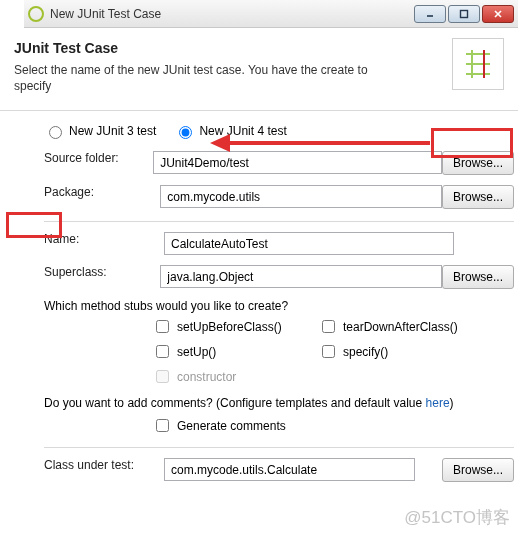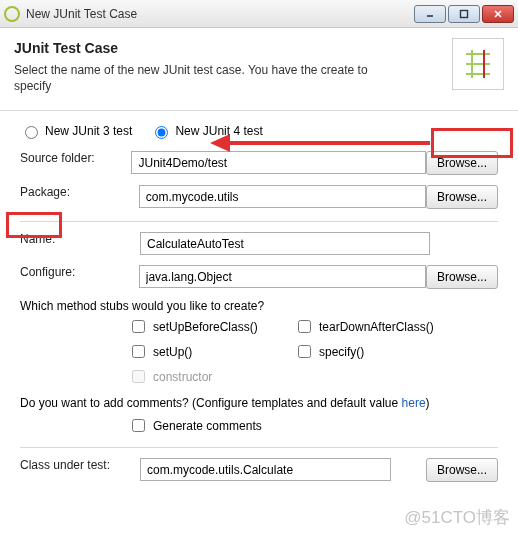--- a/index.html
+++ b/index.html
@@ -1,30 +1,30 @@
 <!DOCTYPE html>
 <html><head>
 <meta charset="utf-8">
 <style>
 * { box-sizing: border-box; font-family: "Segoe UI", Tahoma, sans-serif; font-size: 12px; }
 body { margin: 0; background: #fff; width: 518px; height: 535px; overflow: hidden; position: relative; }
-.titlebar { height: 28px; background: linear-gradient(#f8f8f8,#e4e4e4); border-bottom: 1px solid #c9c9c9; display: flex; align-items: center; padding: 0 4px; }
+.titlebar { height: 28px; background: linear-gradient(#f8f8f8,#e4e4e4); border-bottom: 1px solid #c9c9c9; display: flex; align-items: center; padding: 0 4px; margin-left: 24px; }
 .tb-icon { width: 16px; height: 16px; border-radius: 50%; border: 2px solid #a0c030; margin-right: 6px; display:inline-block; }
 .tb-title { flex: 1; color: #333; }
 .tb-btns { display:flex; gap:0; }
 .tb-btn { width: 32px; height: 18px; border: 1px solid #6b7b8a; border-radius: 3px; display:flex; align-items:center; justify-content:center; background: linear-gradient(#eaf1f8,#c7d7e6); margin-left:2px; }
 .tb-btn.close { background: linear-gradient(#e9746b,#c8382f); border-color:#8a2b24; color:#fff; }
 .tb-btn svg { width:10px; height:10px; }
 .header { padding: 10px 14px 16px; display:flex; align-items:flex-start; border-bottom:1px solid #d9d9d9; background:#fff; }
 .header-text { flex:1; }
 .header h1 { font-size: 14px; font-weight: bold; margin: 2px 0 6px; color:#222; }
 .header p { margin:0; color:#333; max-width:380px; line-height:1.35; }
 .header-icon { width:52px; height:52px; border:1px solid #d0d0d0; display:flex; align-items:center; justify-content:center; background:#fff; margin-left:10px; }
 .header-icon svg { width:36px; height:36px; }
-.content { padding: 12px 20px 8px; }
+.content { padding: 12px 4px 8px; margin-left: 40px; }
 .radio-row { display:flex; gap: 18px; align-items:center; margin-bottom: 12px; }
 .radio-row label { display:flex; align-items:center; gap:4px; cursor:pointer; }
 .form-row { display:flex; margin-bottom: 10px; position:relative; }
 .form-label { width: 120px; color:#222; }
 input.txt { height: 23px; padding: 2px 6px; border:1px solid #abadb3; background:#fff; }
 .btn { height: 24px; padding: 0 10px; border:1px solid #acacac; border-radius:3px; background:linear-gradient(#fdfdfd,#e4e4e4); cursor:pointer; min-width:72px; }
 .divider { border:0; border-top:1px solid #d9d9d9; margin:12px 0 10px; }
 .stubs-grid { display:grid; grid-template-columns: 150px 160px; gap:6px 16px; margin: 4px 0 4px 108px; }
 .chk { display:flex; align-items:center; gap:5px; }
 .chk input { width:13px; height:13px; }
@@ -104,21 +104,21 @@
   </div>
 
   <hr class="divider">
 
   <div class="form-row">
     <span class="form-label">Name:</span>
     <input class="txt" style="width: 290px;" value="CalculateAutoTest">
   </div>
 
   <div class="form-row">
-    <span class="form-label">Configure:</span>
+    <span class="form-label">Superclass:</span>
     <input class="txt" style="width: 290px;" value="java.lang.Object">
     <span style="flex:1"></span>
     <button class="btn">Browse...</button>
   </div>
 
   <div style="margin-top:8px;">Which method stubs would you like to create?</div>
   <div class="stubs-grid">
     <label class="chk">
         <input type="checkbox" style="">
         <span>setUpBeforeClass()</span>

